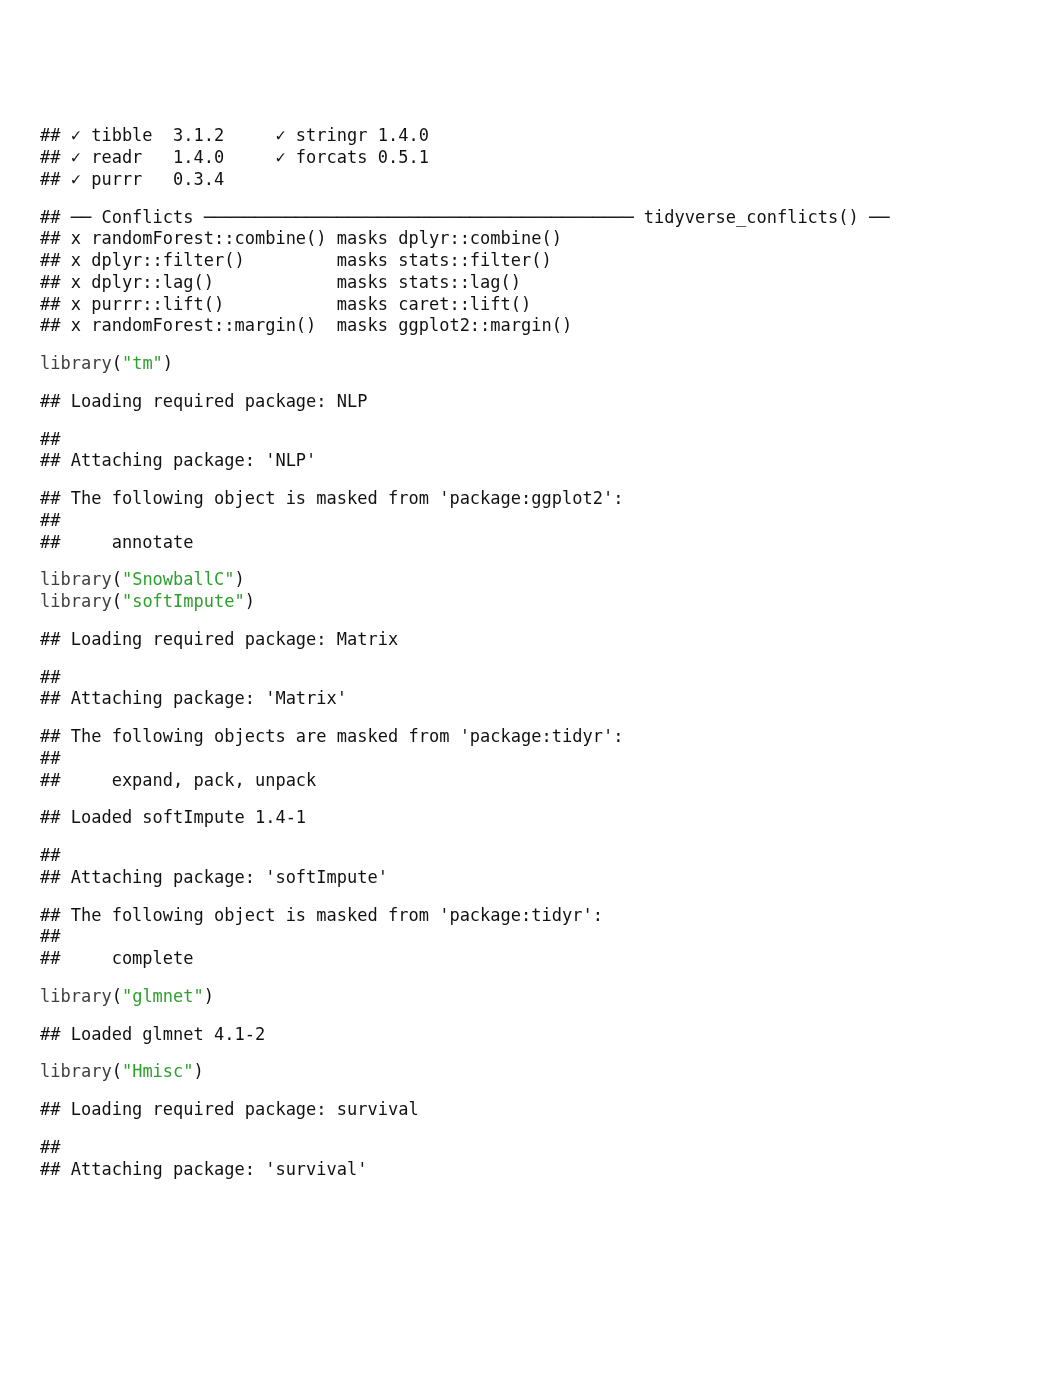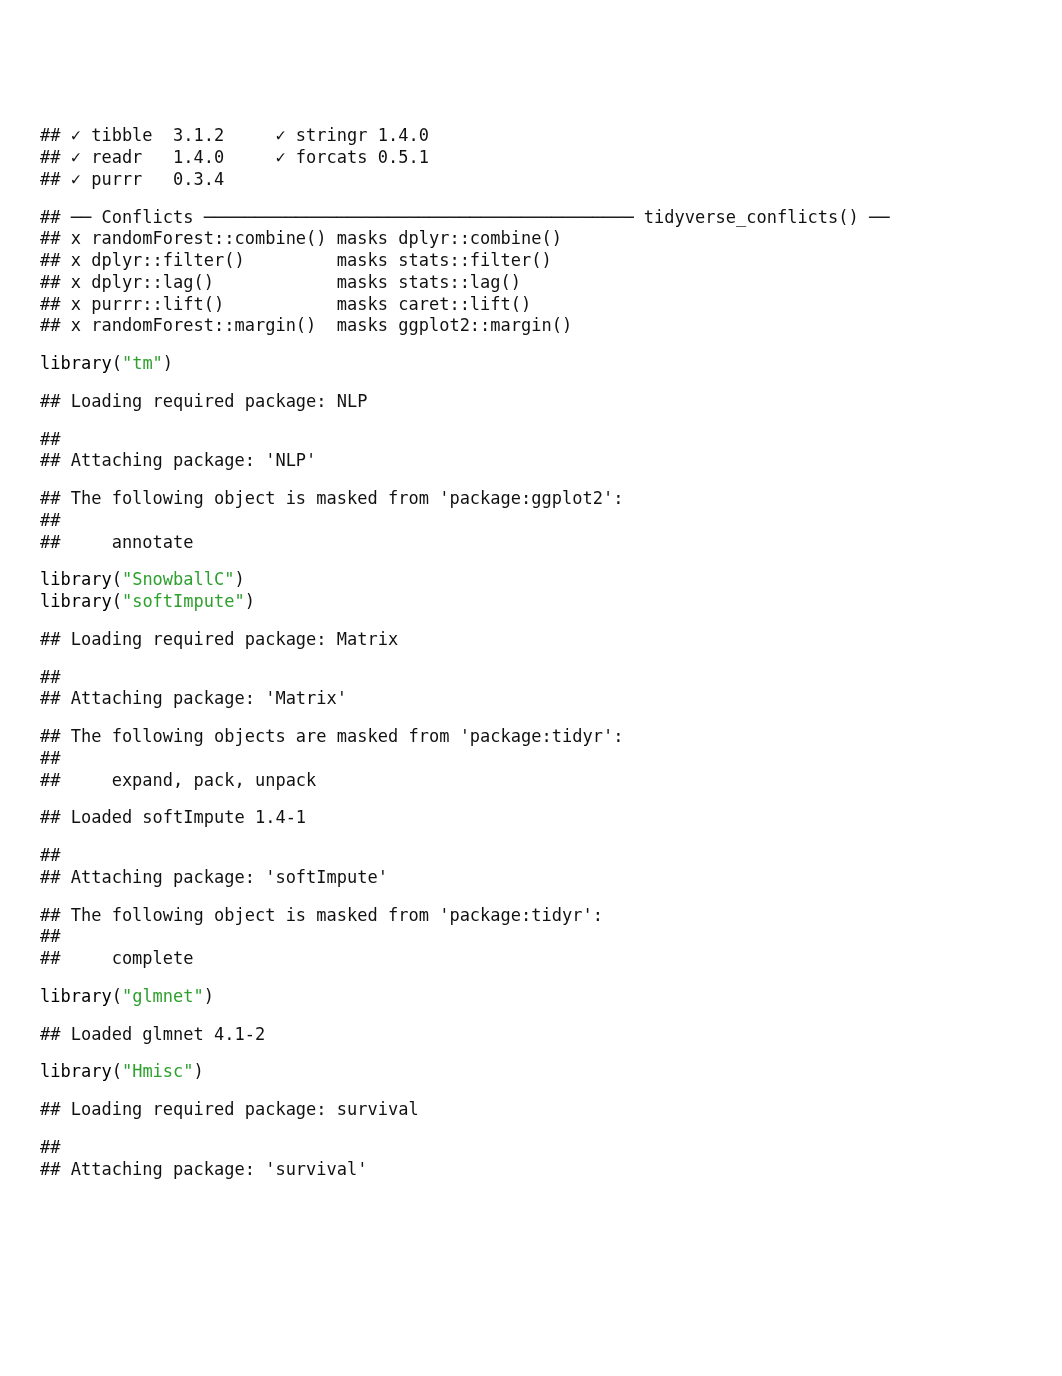--- a/index.html
+++ b/index.html
@@ -8,21 +8,21 @@
     padding: 60px 40px 40px 40px;
     font-family: "DejaVu Sans Mono", "Menlo", "Consolas", monospace;
     font-size: 17px;
     line-height: 1.28;
     color: #111;
     white-space: pre;
     width: 1062px;
     box-sizing: border-box;
   }
   .blk { margin-bottom: 16px; }
-  .kw { color: #000000; }
+  .kw { color: #404040; }
   .str { color: #2ea02e; }
 </style>
 </head>
 <body>
 
 
 <div id="doc"><div class="blk"><div>## ✓ tibble  3.1.2     ✓ stringr 1.4.0</div><div>## ✓ readr   1.4.0     ✓ forcats 0.5.1</div><div>## ✓ purrr   0.3.4</div></div><div class="blk"><div>## ── Conflicts ────────────────────────────────────────── tidyverse_conflicts() ──</div><div>## x randomForest::combine() masks dplyr::combine()</div><div>## x dplyr::filter()         masks stats::filter()</div><div>## x dplyr::lag()            masks stats::lag()</div><div>## x purrr::lift()           masks caret::lift()</div><div>## x randomForest::margin()  masks ggplot2::margin()</div></div><div class="blk"><div><span class="kw">library</span>(<span class="str">"tm"</span>)</div></div><div class="blk"><div>## Loading required package: NLP</div></div><div class="blk"><div>## </div><div>## Attaching package: 'NLP'</div></div><div class="blk"><div>## The following object is masked from 'package:ggplot2':</div><div>## </div><div>##     annotate</div></div><div class="blk"><div><span class="kw">library</span>(<span class="str">"SnowballC"</span>)</div><div><span class="kw">library</span>(<span class="str">"softImpute"</span>)</div></div><div class="blk"><div>## Loading required package: Matrix</div></div><div class="blk"><div>## </div><div>## Attaching package: 'Matrix'</div></div><div class="blk"><div>## The following objects are masked from 'package:tidyr':</div><div>## </div><div>##     expand, pack, unpack</div></div><div class="blk"><div>## Loaded softImpute 1.4-1</div></div><div class="blk"><div>## </div><div>## Attaching package: 'softImpute'</div></div><div class="blk"><div>## The following object is masked from 'package:tidyr':</div><div>## </div><div>##     complete</div></div><div class="blk"><div><span class="kw">library</span>(<span class="str">"glmnet"</span>)</div></div><div class="blk"><div>## Loaded glmnet 4.1-2</div></div><div class="blk"><div><span class="kw">library</span>(<span class="str">"Hmisc"</span>)</div></div><div class="blk"><div>## Loading required package: survival</div></div><div class="blk"><div>## </div><div>## Attaching package: 'survival'</div></div></div>
 
 
 

